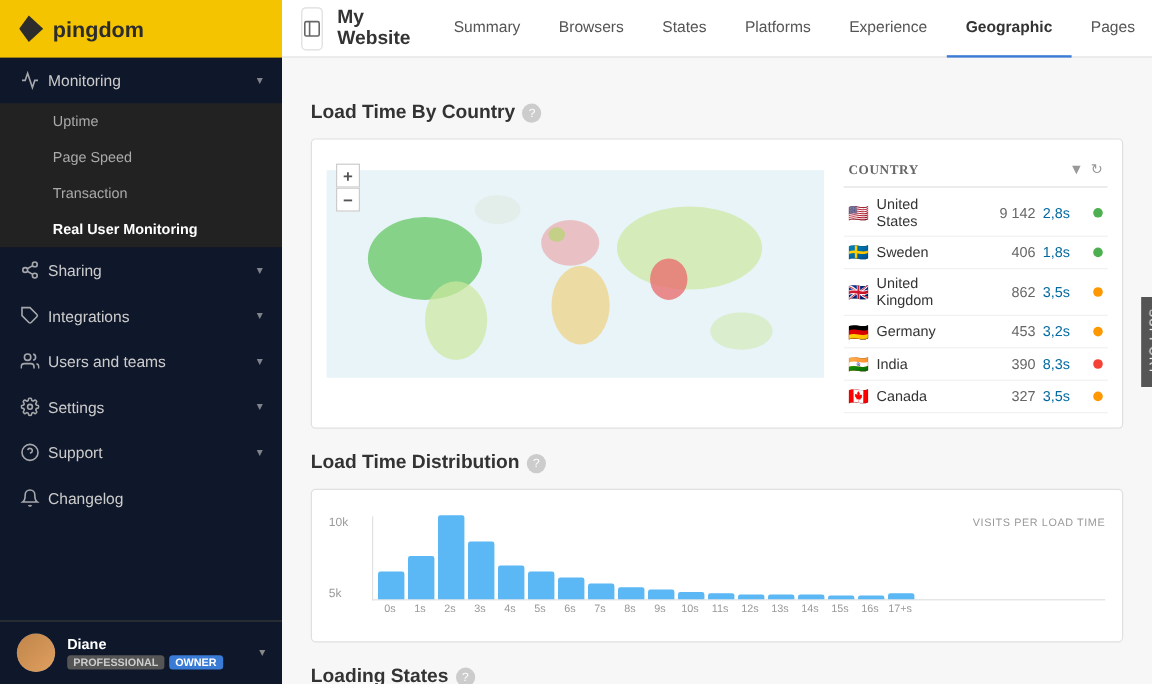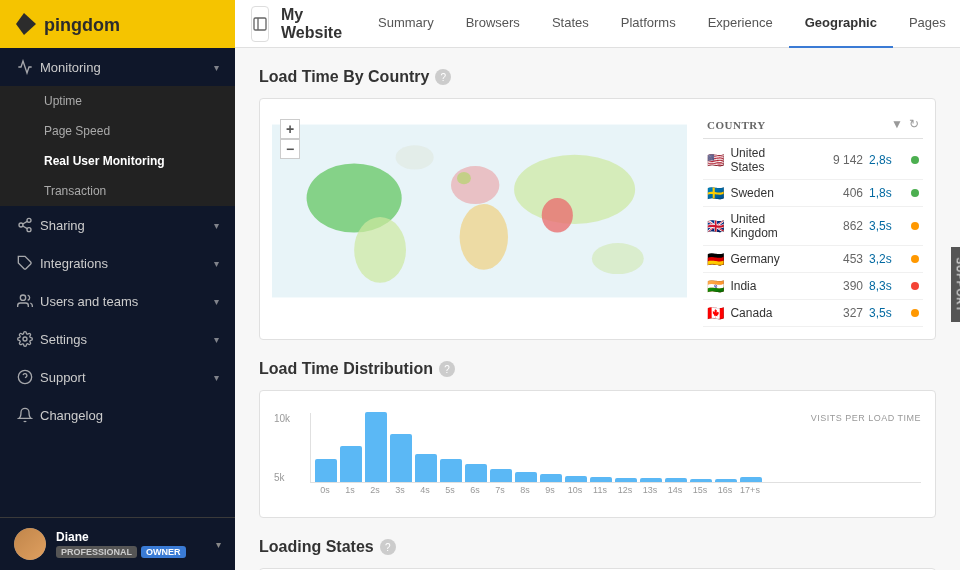--- a/index.html
+++ b/index.html
@@ -37,21 +37,21 @@
     .topbar-collapse { width: 36px; height: 36px; display: flex; align-items: center; justify-content: center; cursor: pointer; color: #666; border: 1px solid #ddd; border-radius: 4px; margin-right: 12px; }
     .topbar-title { font-size: 16px; font-weight: 600; color: #333; margin-right: 20px; }
     .topbar-tabs { display: flex; height: 48px; align-items: stretch; }
     .topbar-tab { padding: 0 16px; display: flex; align-items: center; font-size: 13px; color: #555; cursor: pointer; border-bottom: 2px solid transparent; white-space: nowrap; }
     .topbar-tab.active { color: #333; border-bottom: 2px solid #3a7bd5; font-weight: 600; }
 
     
     .content { flex: 1; overflow-y: auto; padding: 20px 24px; background: #f7f7f7; }
 
     
-    .section-header { display: flex; align-items: center; gap: 6px; margin-bottom: 12px; }
+    .section-header { display: flex; align-items: center; gap: 6px; margin-bottom: 12px; margin-top: 17px; }
     .section-title { font-size: 16px; font-weight: 600; color: #333; }
     .info-icon { width: 16px; height: 16px; border-radius: 50%; background: #ccc; color: #fff; font-size: 10px; display: flex; align-items: center; justify-content: center; cursor: pointer; flex-shrink: 0; }
 
     
     .map-container { background: #fff; border: 1px solid #e0e0e0; border-radius: 4px; padding: 12px; margin-bottom: 20px; display: flex; gap: 16px; }
     .map-area { flex: 1; position: relative; min-height: 200px; }
     .map-controls { position: absolute; top: 8px; left: 8px; display: flex; flex-direction: column; }
     .map-btn { width: 20px; height: 20px; background: #fff; border: 1px solid #ccc; display: flex; align-items: center; justify-content: center; cursor: pointer; font-size: 14px; font-weight: bold; color: #555; line-height: 1; }
     .map-svg { width: 100%; height: 200px; }
 
@@ -108,22 +108,22 @@
       </span>
       <span>Monitoring</span>
     </div>
     <span class="chevron">▾</span>
   </div>
 
 
   <div class="sidebar-sub">
     <div class="sidebar-sub-item">Uptime</div>
     <div class="sidebar-sub-item">Page Speed</div>
+    <div class="sidebar-sub-item">Transaction</div>
     <div class="sidebar-sub-item active">Real User Monitoring</div>
-    <div class="sidebar-sub-item">Transaction</div>
   </div>
 
   <div class="sidebar-item">
     <div class="left">
       <span class="icon">
         <svg width="16" height="16" viewBox="0 0 24 24" fill="none" stroke="currentColor" stroke-width="2">
             <circle cx="18" cy="5" r="3"></circle>
             <circle cx="6" cy="12" r="3"></circle>
             <circle cx="18" cy="19" r="3"></circle>
             <line x1="8.59" y1="13.51" x2="15.42" y2="17.49"></line>

